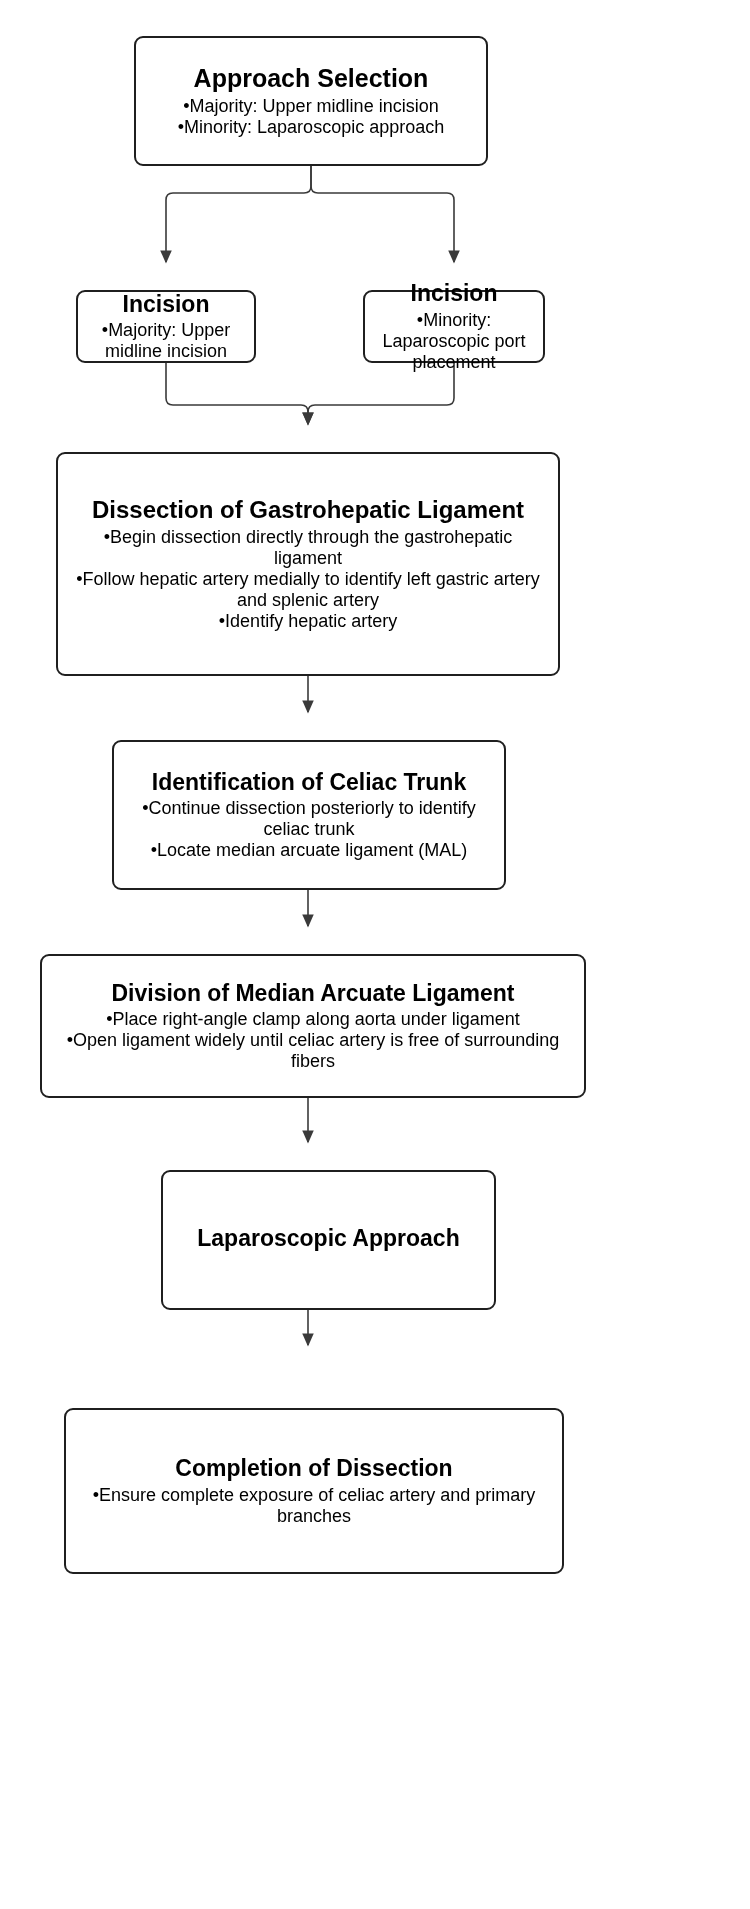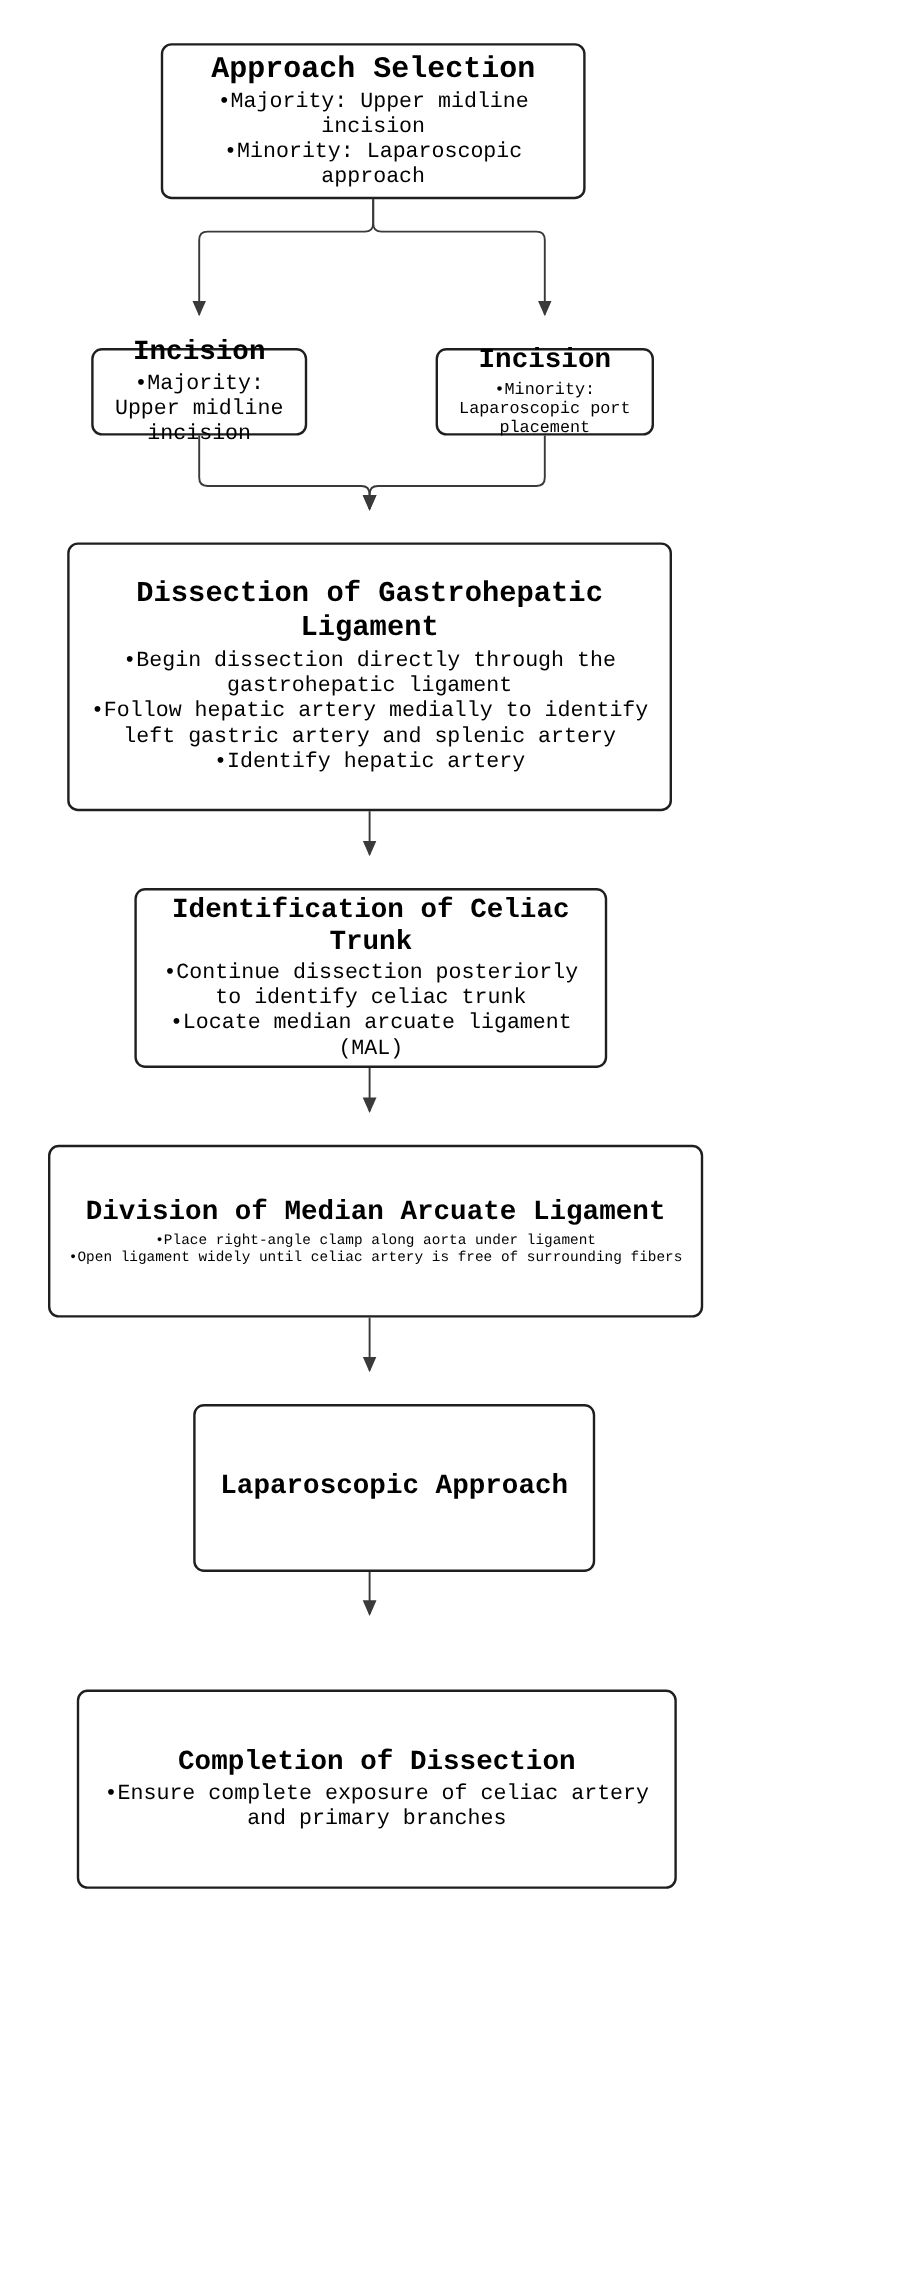--- a/index.html
+++ b/index.html
@@ -14,21 +14,20 @@
     font-family: "Liberation Sans", sans-serif;
     color: #000000;
     position: relative;
     overflow: hidden;
   }
 
   #flow-root {
     position: relative;
     width: 750px;
     height: 1470px;
-    font-family: Liberation Mono, monospace;
   }
 
   svg.connectors {
     position: absolute;
     left: 0;
     top: 0;
     width: 750px;
     height: 1909px;
     pointer-events: none;
   }
@@ -70,39 +69,39 @@
   #node-incision-open {
     left: 76px; top: 290px; width: 180px; height: 73px;
   }
   #node-incision-open .node-title { font-size: 23px; }
   #node-incision-open .node-body  { font-size: 18px; }
 
   #node-incision-lap {
     left: 363px; top: 290px; width: 182px; height: 73px;
   }
   #node-incision-lap .node-title { font-size: 23px; }
-  #node-incision-lap .node-body  { font-size: 14px; }
+  #node-incision-lap .node-body  { font-size: 18px; }
 
   #node-gastrohepatic {
     left: 56px; top: 452px; width: 504px; height: 224px; align-items: center;
   }
   #node-gastrohepatic .node-title { font-size: 24px; }
   #node-gastrohepatic .node-body  { font-size: 18px; }
 
   #node-celiac-trunk {
     left: 112px; top: 740px; width: 394px; height: 150px;
   }
   #node-celiac-trunk .node-title { font-size: 23px; }
   #node-celiac-trunk .node-body  { font-size: 18px; }
 
   #node-mal-division {
     left: 40px; top: 954px; width: 546px; height: 144px;
   }
   #node-mal-division .node-title { font-size: 23px; }
-  #node-mal-division .node-body  { font-size: 12px; }
+  #node-mal-division .node-body  { font-size: 18px; }
 
   #node-lap-approach {
     left: 141px; top: 1170px; width: 335px; height: 140px; margin-left: 20px;
   }
   #node-lap-approach .node-title { font-size: 23px; }
   #node-lap-approach .node-body  { font-size: 18px; }
 
   #node-completion {
     left: 64px; top: 1408px; width: 500px; height: 166px;
   }

